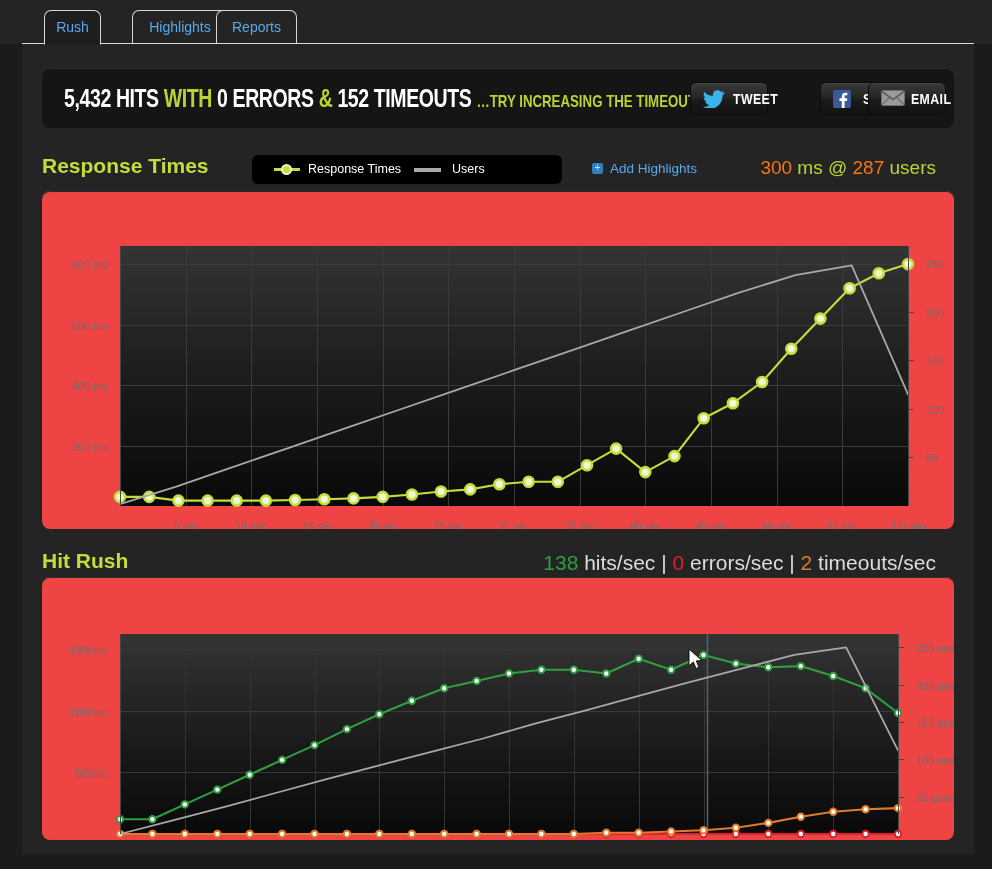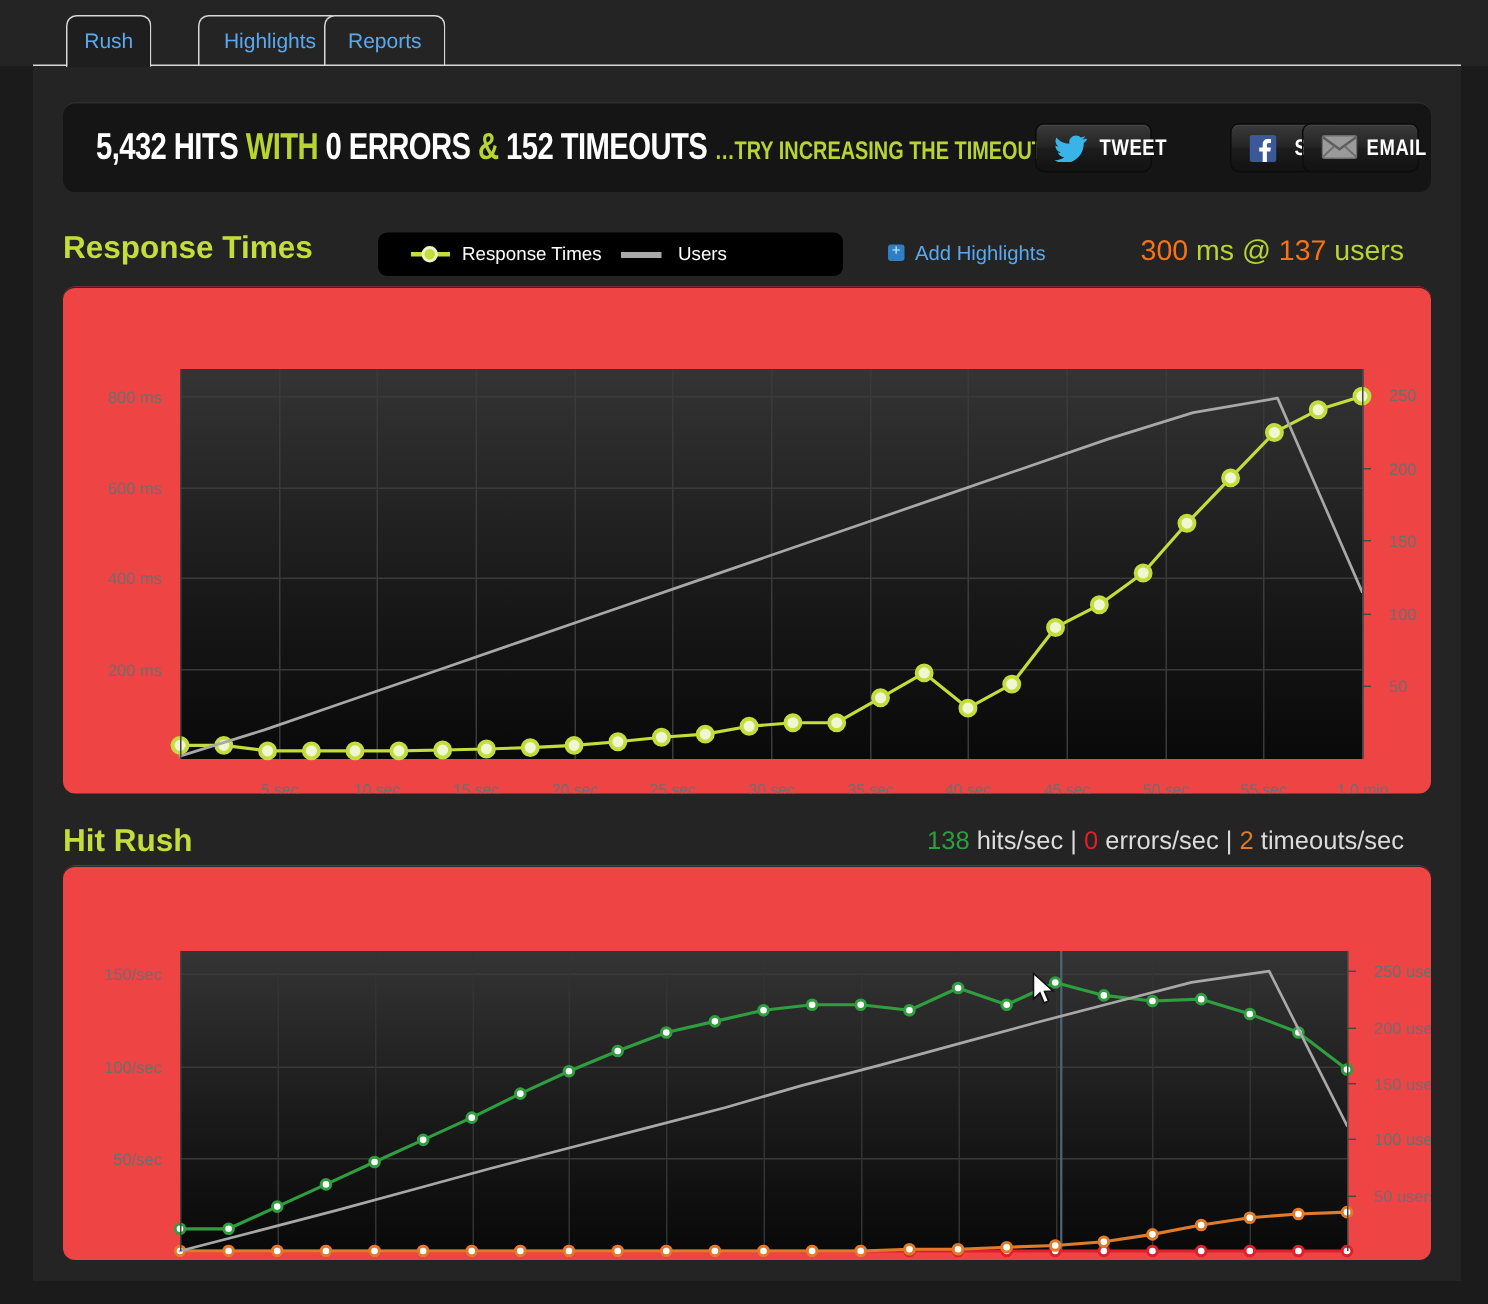--- a/index.html
+++ b/index.html
@@ -197,21 +197,21 @@
 
   <div class="add-analytics" style="left:570px; top:117px;">
     <span class="plus">+</span>
     <span class="txt">Add Highlights</span>
   </div>
 
   <div class="stat-right" style="top:113px;">
     <span class="blue">300</span>
     <span class="green">ms</span>
     <span class="green">@</span>
-    <span class="blue">137</span>
+    <span class="blue">287</span>
     <span class="green">users</span>
   </div>
 
   <div class="card" style="left:20px; top:147px; width:912px; height:338px;">
     <svg class="chart-svg" id="chart-response" width="912" height="338">
         <defs>
           <linearGradient id="chart-response-bg" x1="0" y1="0" x2="0" y2="1">
             <stop offset="0%" stop-color="#343434"></stop>
             <stop offset="55%" stop-color="#1a1a1a"></stop>
             <stop offset="100%" stop-color="#090909"></stop>
@@ -290,21 +290,21 @@
         <circle cx="836.8" cy="82.2" r="5" fill="#f1f6d2" stroke="#c3dd3c" stroke-width="2.6"></circle>
         <circle cx="866.0" cy="73.1" r="5" fill="#f1f6d2" stroke="#c3dd3c" stroke-width="2.6"></circle>
         <path d="M78.0 313.1 L134.3 295.6 L190.6 276.2 L246.9 256.8 L303.1 237.4 L359.4 218.0 L415.7 198.6 L472.0 179.2 L528.3 159.8 L584.6 140.4 L640.9 121.0 L697.1 101.6 L753.4 84.1 L809.7 74.4 L866.0 203.4" fill="none" stroke="#a8a8a8" stroke-width="1.8" stroke-linejoin="round" stroke-linecap="round"></path>
         <line x1="78.5" y1="55" x2="78.5" y2="315" stroke="#454545" stroke-width="1"></line>
         <line x1="866.5" y1="55" x2="866.5" y2="315" stroke="#454545" stroke-width="1"></line>
       </svg>
   </div>
 
   <div class="sec-title" style="left:20px; top:505px;">Hit Rush</div>
 
-  <div class="stat-right" style="top:507px; font-size:17px;">
+  <div class="stat-right" style="top:507px; font-size:21px;">
     <span class="hr-green">138</span>
     <span class="hr-white">hits/sec</span>
     <span class="hr-white">|</span>
     <span class="hr-red">0</span>
     <span class="hr-white">errors/sec</span>
     <span class="hr-white">|</span>
     <span class="hr-orange">2</span>
     <span class="hr-white">timeouts/sec</span>
   </div>
 

